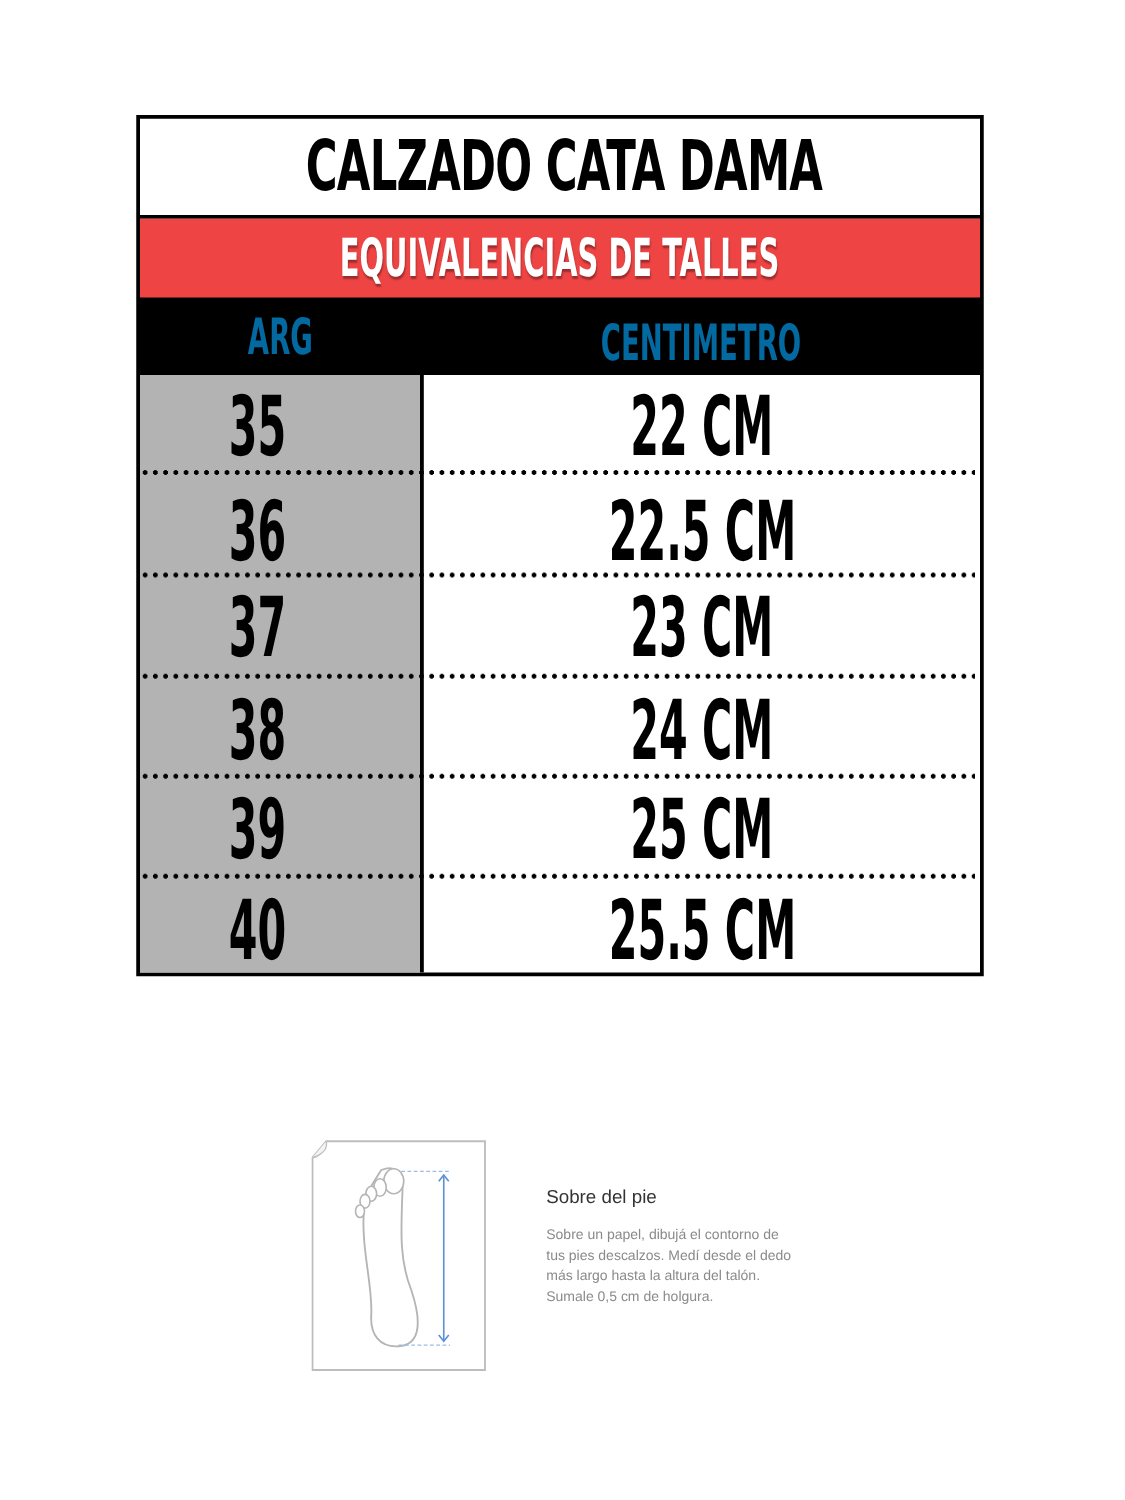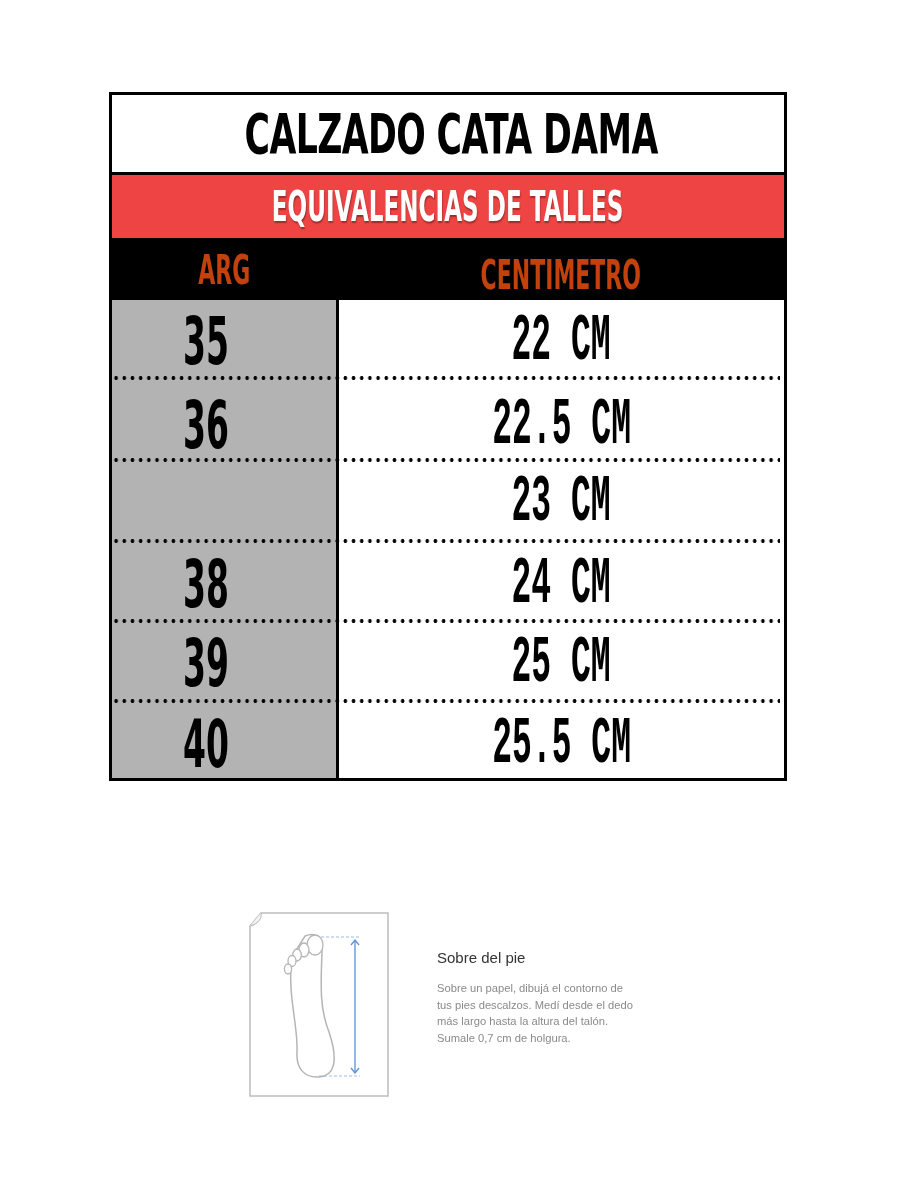--- a/index.html
+++ b/index.html
@@ -3,31 +3,31 @@
 <meta charset="utf-8">
 <style>
   html,body{margin:0;padding:0;background:#fff;}
   body{width:900px;height:1200px;position:relative;overflow:hidden;font-family:"DejaVu Sans",sans-serif;}
   .chart{position:absolute;left:109px;top:92px;width:678px;height:689px;box-sizing:border-box;border:3px solid #000;background:#fff;}
   .title-row{position:absolute;left:0;top:0;width:672px;height:77px;display:flex;align-items:center;justify-content:flex-end;border-bottom:3px solid #000;}
   .title{font-family:"DejaVu Sans",sans-serif;font-weight:bold;font-size:56px;letter-spacing:-1px;transform:scaleX(0.62);white-space:nowrap;color:#000;}
   .sub-row{position:absolute;left:0;top:80px;width:672px;height:63px;background:#ef4444;display:flex;align-items:center;justify-content:center;border-bottom:2px solid #000;}
   .subtitle{font-weight:bold;font-size:42px;color:#fff;transform:scaleX(0.55);white-space:nowrap;text-shadow:1px 2px 2px rgba(0,0,0,.35);}
   .head-row{position:absolute;left:0;top:145px;width:672px;height:60px;background:#000;}
-  .head-cell{position:absolute;top:0;height:60px;display:flex;align-items:center;justify-content:center;color:#c2410c;font-weight:bold;font-size:40px;}
+  .head-cell{position:absolute;top:0;height:60px;display:flex;align-items:center;justify-content:center;color:#0369a1;font-weight:bold;font-size:40px;}
   .head-cell span{display:inline-block;transform:scaleX(0.55);white-space:nowrap;}
   .h-arg{left:0;width:224px;}
   .h-cm{left:226px;width:446px;padding-top:10px;box-sizing:border-box;}
   .body{position:absolute;left:0;top:205px;width:672px;height:478px;}
   .col-arg{position:absolute;left:0;top:0;width:224px;height:478px;background:#b3b3b3;border-right:3px solid #000;}
   .row{position:absolute;left:0;width:672px;height:82px;}
   .cell{position:absolute;top:0;height:82px;display:flex;align-items:center;justify-content:center;font-weight:bold;color:#000;}
   .cell span{display:inline-block;transform:scaleX(0.5);white-space:nowrap;font-size:66px;}
   .c-arg{left:0;width:188px;}
-  .c-cm{left:227px;width:445px;font-family:Liberation Mono, monospace;}
+  .c-cm{left:227px;width:445px;}
   .dots{position:absolute;left:0;width:668px;height:4px;background-image:radial-gradient(circle,#000 1.7px,transparent 2px);background-size:8.2px 4px;background-repeat:repeat-x;}
   
   .guide{position:absolute;left:249px;top:912px;width:390px;height:186px;}
   .paper{position:absolute;left:0;top:0;}
   .guide-title{position:absolute;left:188px;top:37px;font-family:"Liberation Sans",sans-serif;font-size:15px;color:#333;}
   .guide-text{position:absolute;left:188px;top:68px;width:200px;font-family:"Liberation Sans",sans-serif;font-size:11.2px;line-height:16.6px;color:#8a8a8a;}
 </style>
 </head>
 <body>
 
@@ -63,20 +63,23 @@
       <div class="cell c-arg">
           <span>36</span>
         </div>
       <div class="cell c-cm">
           <span>22.5 CM</span>
         </div>
     </div>
     <div class="dots" style="top:158px"></div>
 
     <div class="row" style="top:161px">
+      <div class="cell c-arg">
+          <span>37</span>
+        </div>
       <div class="cell c-cm">
           <span>23 CM</span>
         </div>
     </div>
     <div class="dots" style="top:239px"></div>
 
     <div class="row" style="top:243px">
       <div class="cell c-arg">
           <span>38</span>
         </div>
@@ -118,14 +121,14 @@
     <ellipse cx="48" cy="43" rx="4.3" ry="6" fill="#fff" stroke="#b5b5b5" stroke-width="1.3"></ellipse>
     <ellipse cx="43" cy="49" rx="4" ry="5.5" fill="#fff" stroke="#b5b5b5" stroke-width="1.3"></ellipse>
     <ellipse cx="39" cy="57" rx="3.6" ry="5" fill="#fff" stroke="#b5b5b5" stroke-width="1.3"></ellipse>
     <line x1="72" y1="25" x2="111" y2="25" stroke="#9bbbe6" stroke-width="1" stroke-dasharray="3 2"></line>
     <line x1="70" y1="164" x2="111" y2="164" stroke="#9bbbe6" stroke-width="1" stroke-dasharray="3 2"></line>
     <line x1="106" y1="29" x2="106" y2="160" stroke="#5b8fd6" stroke-width="1.3"></line>
     <path d="M102 33 L106 28 L110 33" fill="none" stroke="#5b8fd6" stroke-width="1.3"></path>
     <path d="M102 156 L106 161 L110 156" fill="none" stroke="#5b8fd6" stroke-width="1.3"></path>
   </svg>
   <div class="guide-title">Sobre del pie</div>
-  <div class="guide-text">Sobre un papel, dibujá el contorno de tus pies descalzos. Medí desde el dedo más largo hasta la altura del talón. Sumale 0,7 cm de holgura.</div>
+  <div class="guide-text">Sobre un papel, dibujá el contorno de tus pies descalzos. Medí desde el dedo más largo hasta la altura del talón. Sumale 0,5 cm de holgura.</div>
 </div>
 
 </body></html>

